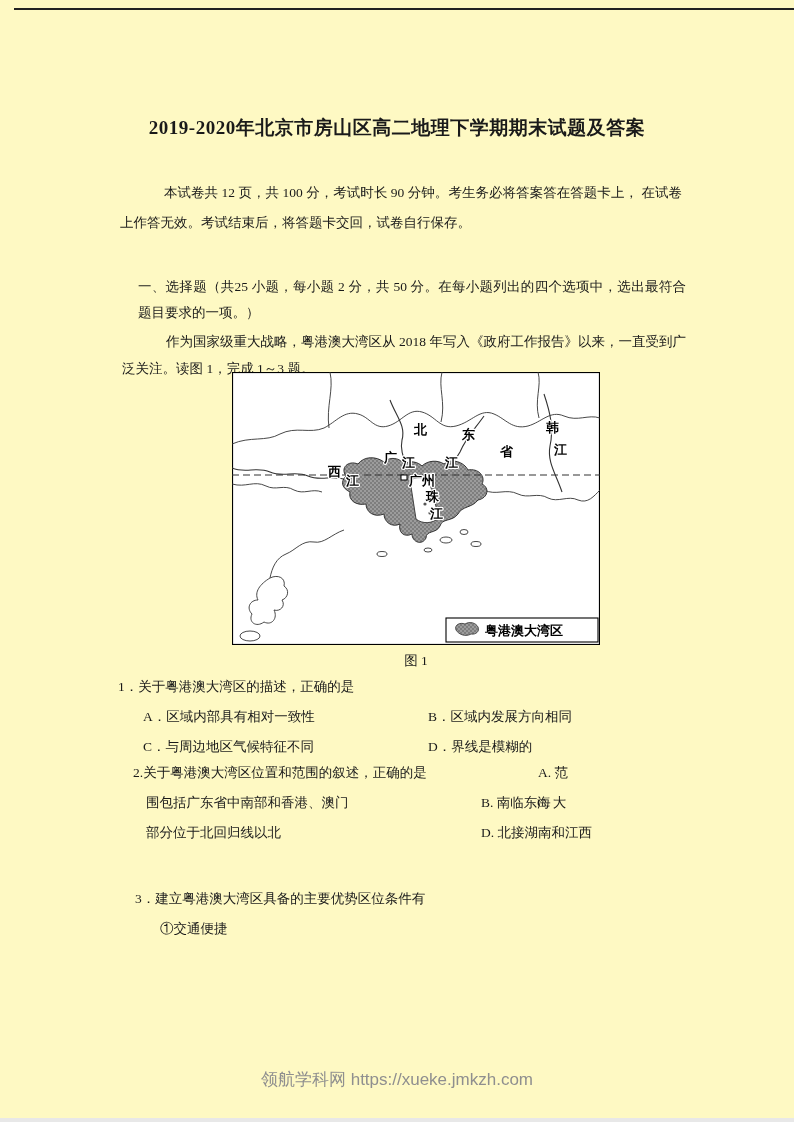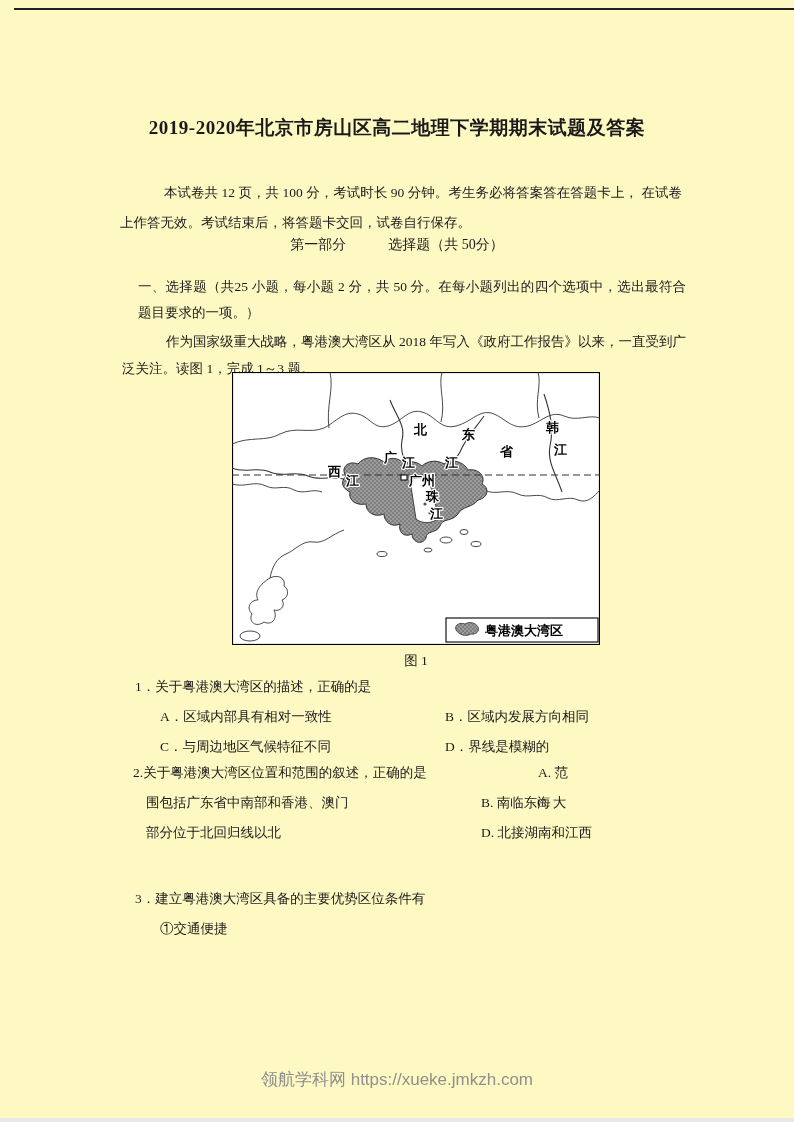--- a/index.html
+++ b/index.html
@@ -18,21 +18,21 @@
     text-align:center;font-size:19px;font-weight:bold;letter-spacing:0.5px;
   }
   .para{position:absolute;line-height:30px;text-align:justify;}
   .p-intro{top:164px;left:120px;right:112px;text-indent:44px;}
   .section-head{position:absolute;top:236px;left:0;right:0;text-align:center;font-size:14px;}
   .p-instr{top:260px;left:138px;right:108px;line-height:26px;}
   .p-context{top:314px;left:122px;right:108px;text-indent:44px;line-height:27px;}
   .map-wrap{position:absolute;top:372px;left:232px;width:368px;height:273px;}
   .map-caption{position:absolute;top:652px;left:232px;width:368px;text-align:center;font-size:13.5px;}
   .qblock{position:absolute;line-height:30px;}
-  .q1{top:672px;left:135px;right:60px;}
+  .q1{top:672px;left:118px;right:60px;}
   .q2{top:758px;left:133px;right:60px;}
   .q3{top:884px;left:135px;right:60px;}
   .q-row{position:relative;height:30px;line-height:30px;padding-left:25px;font-family:Liberation Serif, serif;}
   .q-row .col2{position:absolute;left:310px;top:0;}
   .q2line{position:relative;height:30px;line-height:30px;}
   .q2line .ind{padding-left:13px;}
   .q2line .posA{position:absolute;left:405px;top:0;}
   .q2line .posB{position:absolute;left:312px;top:0;margin-left:36px;}
   .q2line .posC{position:absolute;left:404px;top:0;}
   .q3 .q-row .col2{left:220px;}
@@ -60,21 +60,20 @@
 <body>
 
 <div class="page">
 
   <div class="top-rule"></div>
 
   <h1 class="doc-title">2019-2020年北京市房山区高二地理下学期期末试题及答案</h1>
 
   <p class="para p-intro">本试卷共 12 页，共 100 分，考试时长 90 分钟。考生务必将答案答在答题卡上， 在试卷上作答无效。考试结束后，将答题卡交回，试卷自行保存。</p>
 
-  <div class="section-head">第一部分　　　选择题（共 50分）</div>
 
   <p class="para p-instr">一、选择题（共25 小题，每小题 2 分，共 50 分。在每小题列出的四个选项中，选出最符合题目要求的一项。）</p>
 
   <p class="para p-context">作为国家级重大战略，粤港澳大湾区从 2018 年写入《政府工作报告》以来，一直受到广泛关注。读图 1，完成 1～3 题。</p>
 
   <div class="map-wrap">
     <svg class="map-svg" width="368" height="273" viewBox="0 0 368 273" xmlns="http://www.w3.org/2000/svg">
       <defs>
         <pattern id="stipple" width="4" height="4" patternUnits="userSpaceOnUse">
           <rect width="4" height="4" fill="#9c9c9c"></rect>

